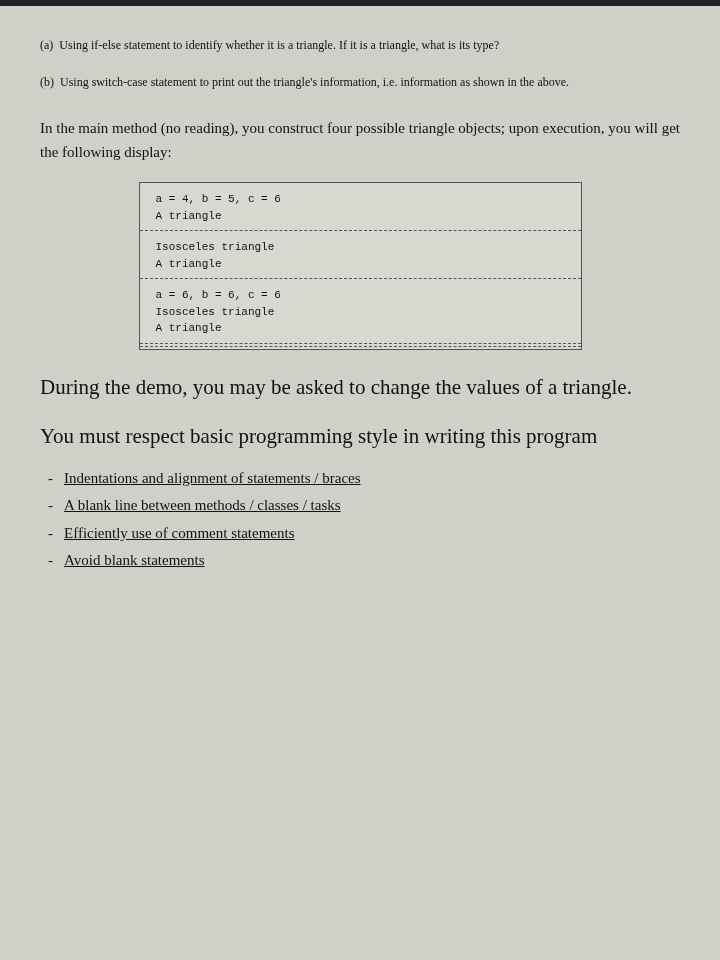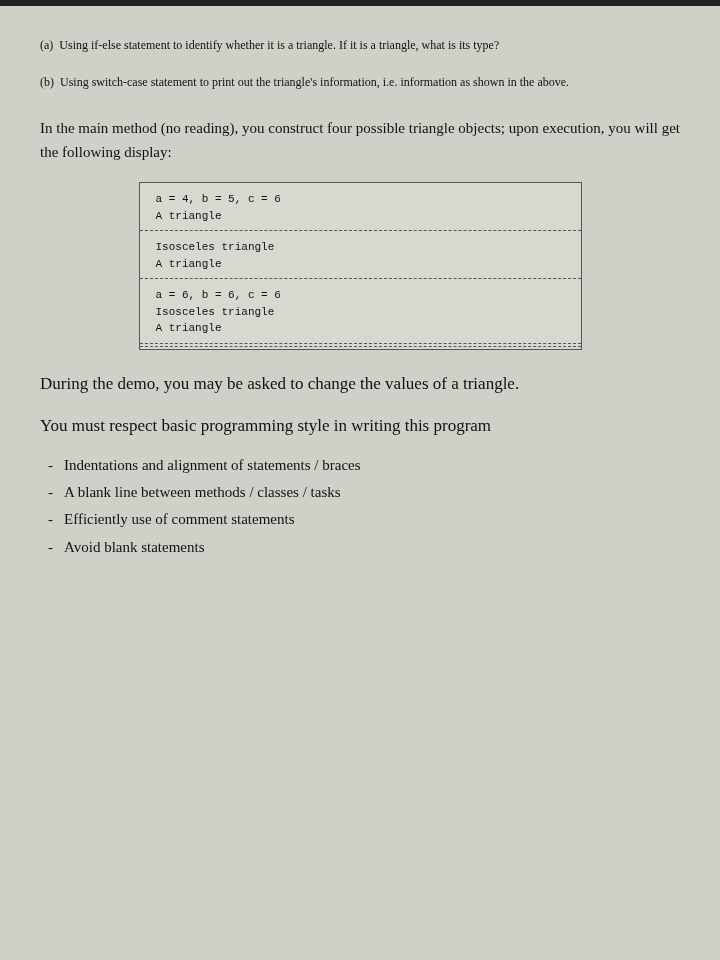--- a/index.html
+++ b/index.html
@@ -76,21 +76,21 @@
     .output-line {
       line-height: 1.5;
       white-space: pre;
     }
 
     .bottom-section {
       margin-top: 10px;
     }
 
     .bottom-para {
-      font-size: 17px;
+      font-size: 21px;
       line-height: 1.65;
       margin-bottom: 14px;
       text-align: justify;
     }
 
     .list-section {
       margin-top: 8px;
     }
 
     .list-item {
@@ -102,20 +102,21 @@
     }
 
     .list-dash {
       min-width: 24px;
       padding-left: 8px;
       font-size: 15px;
     }
 
     .list-text {
       flex: 1;
+      text-decoration: underline;
     }
 
     .justified {
       text-align: justify;
     }
   </style>
 </head>
 <body>
 
 <div class="top-bar"></div>

